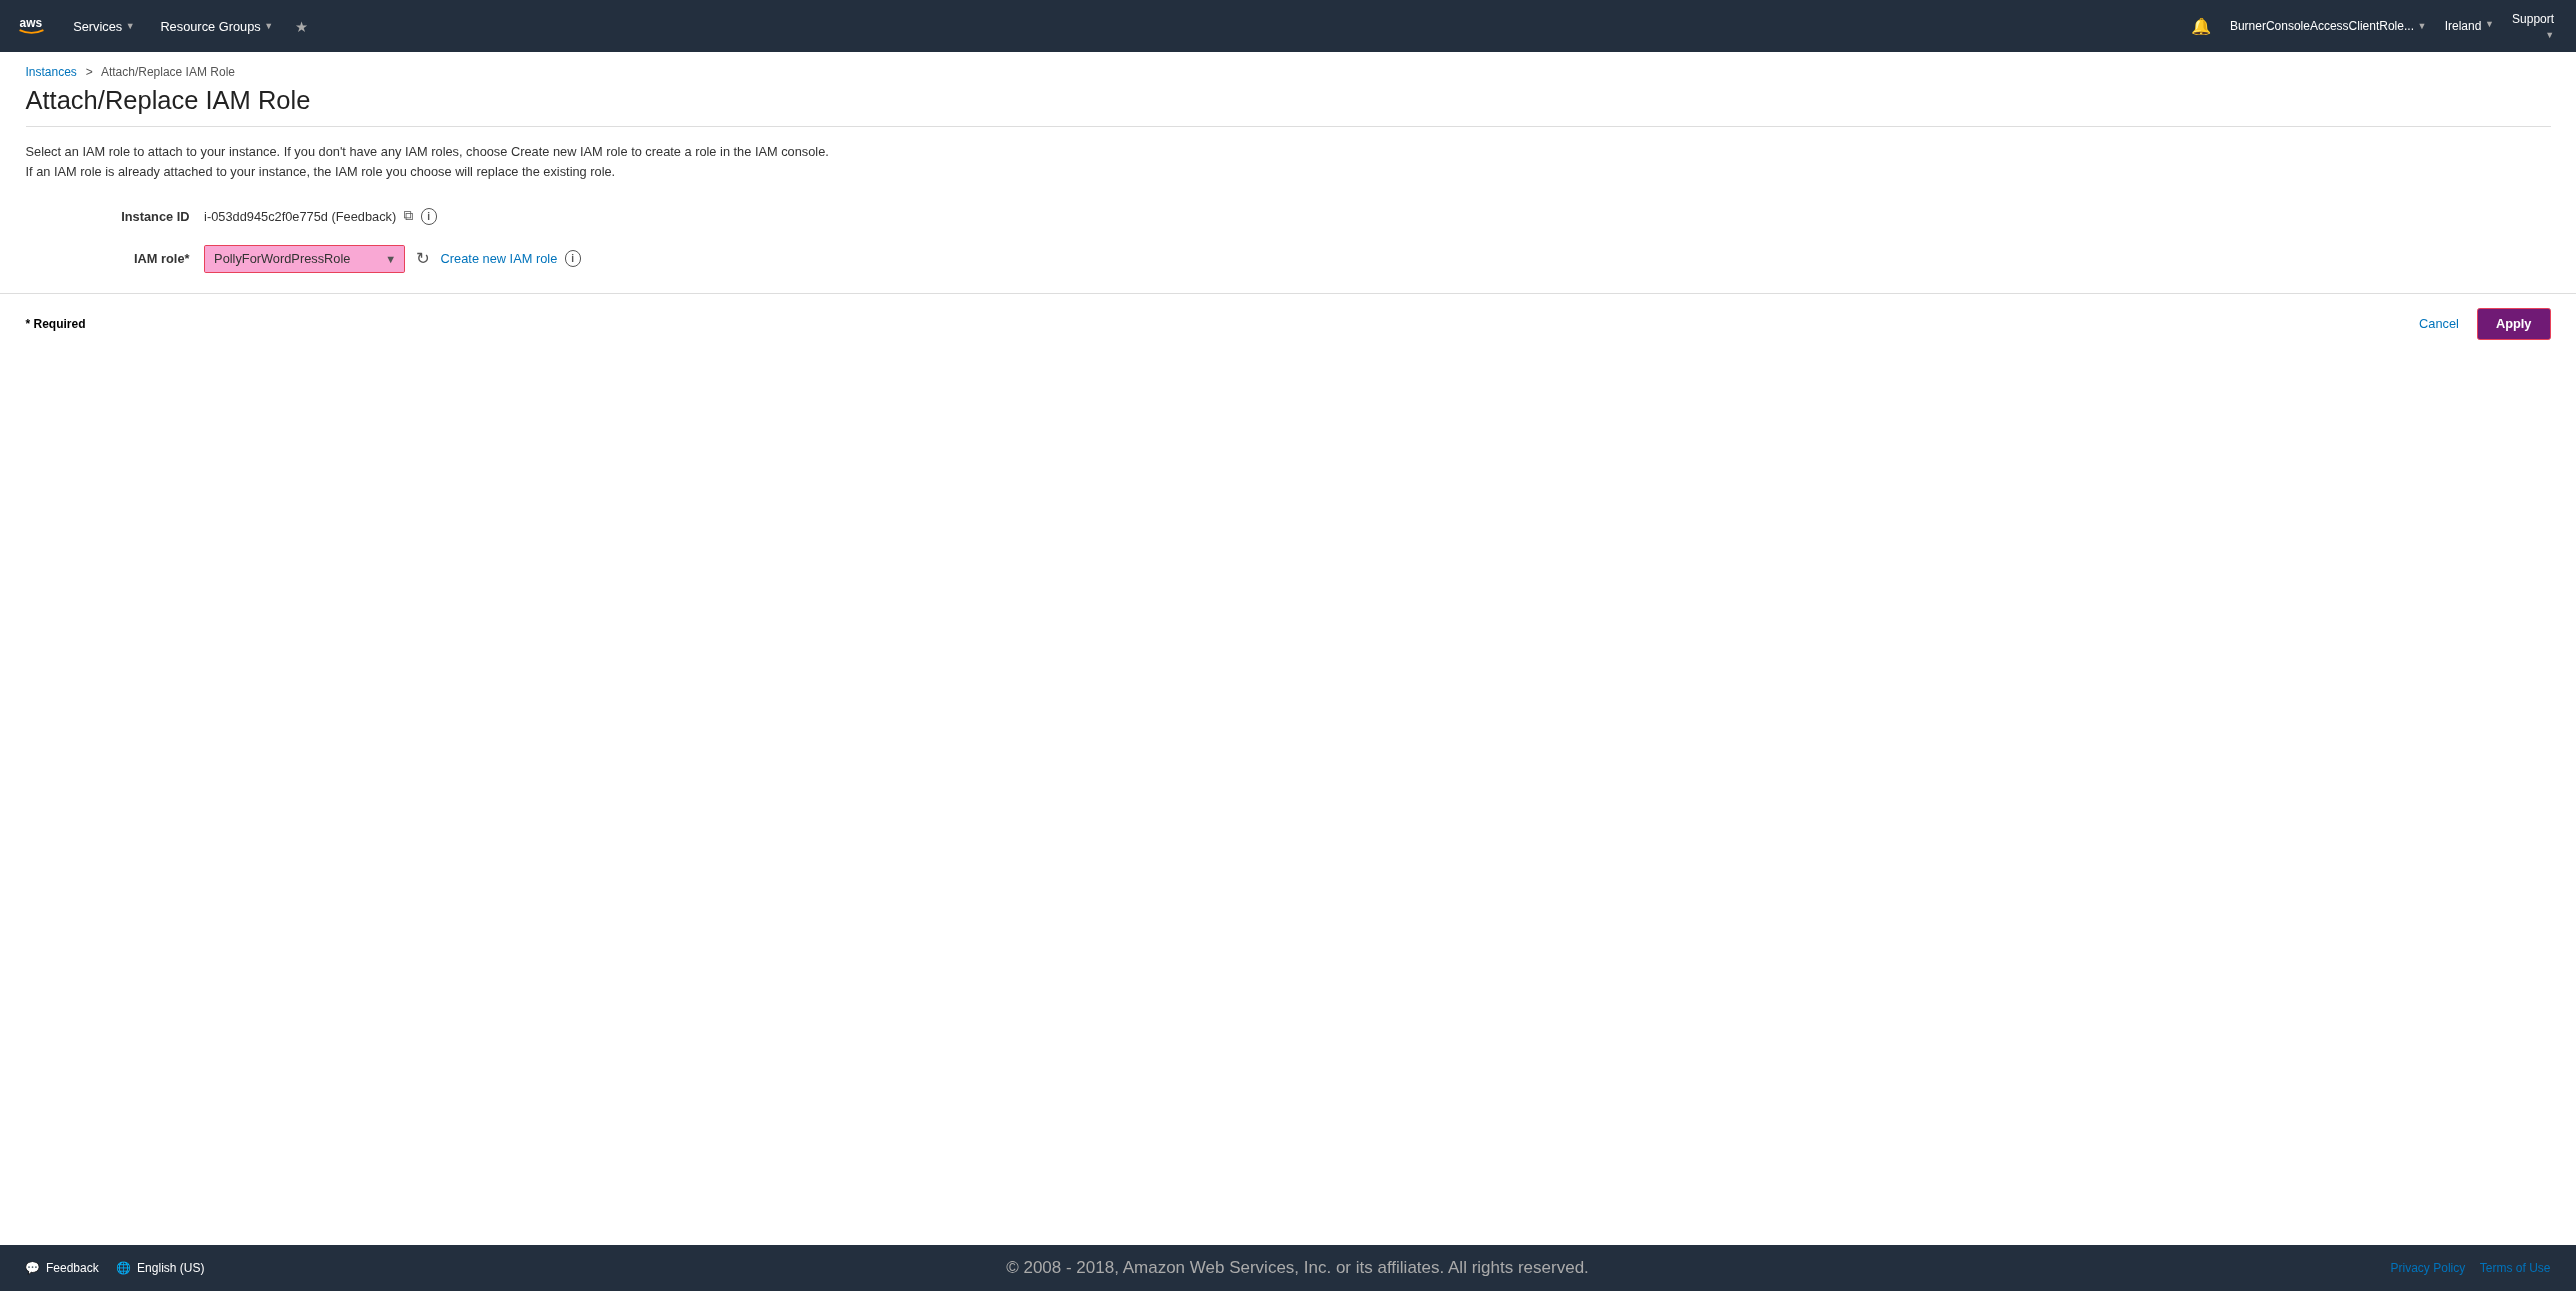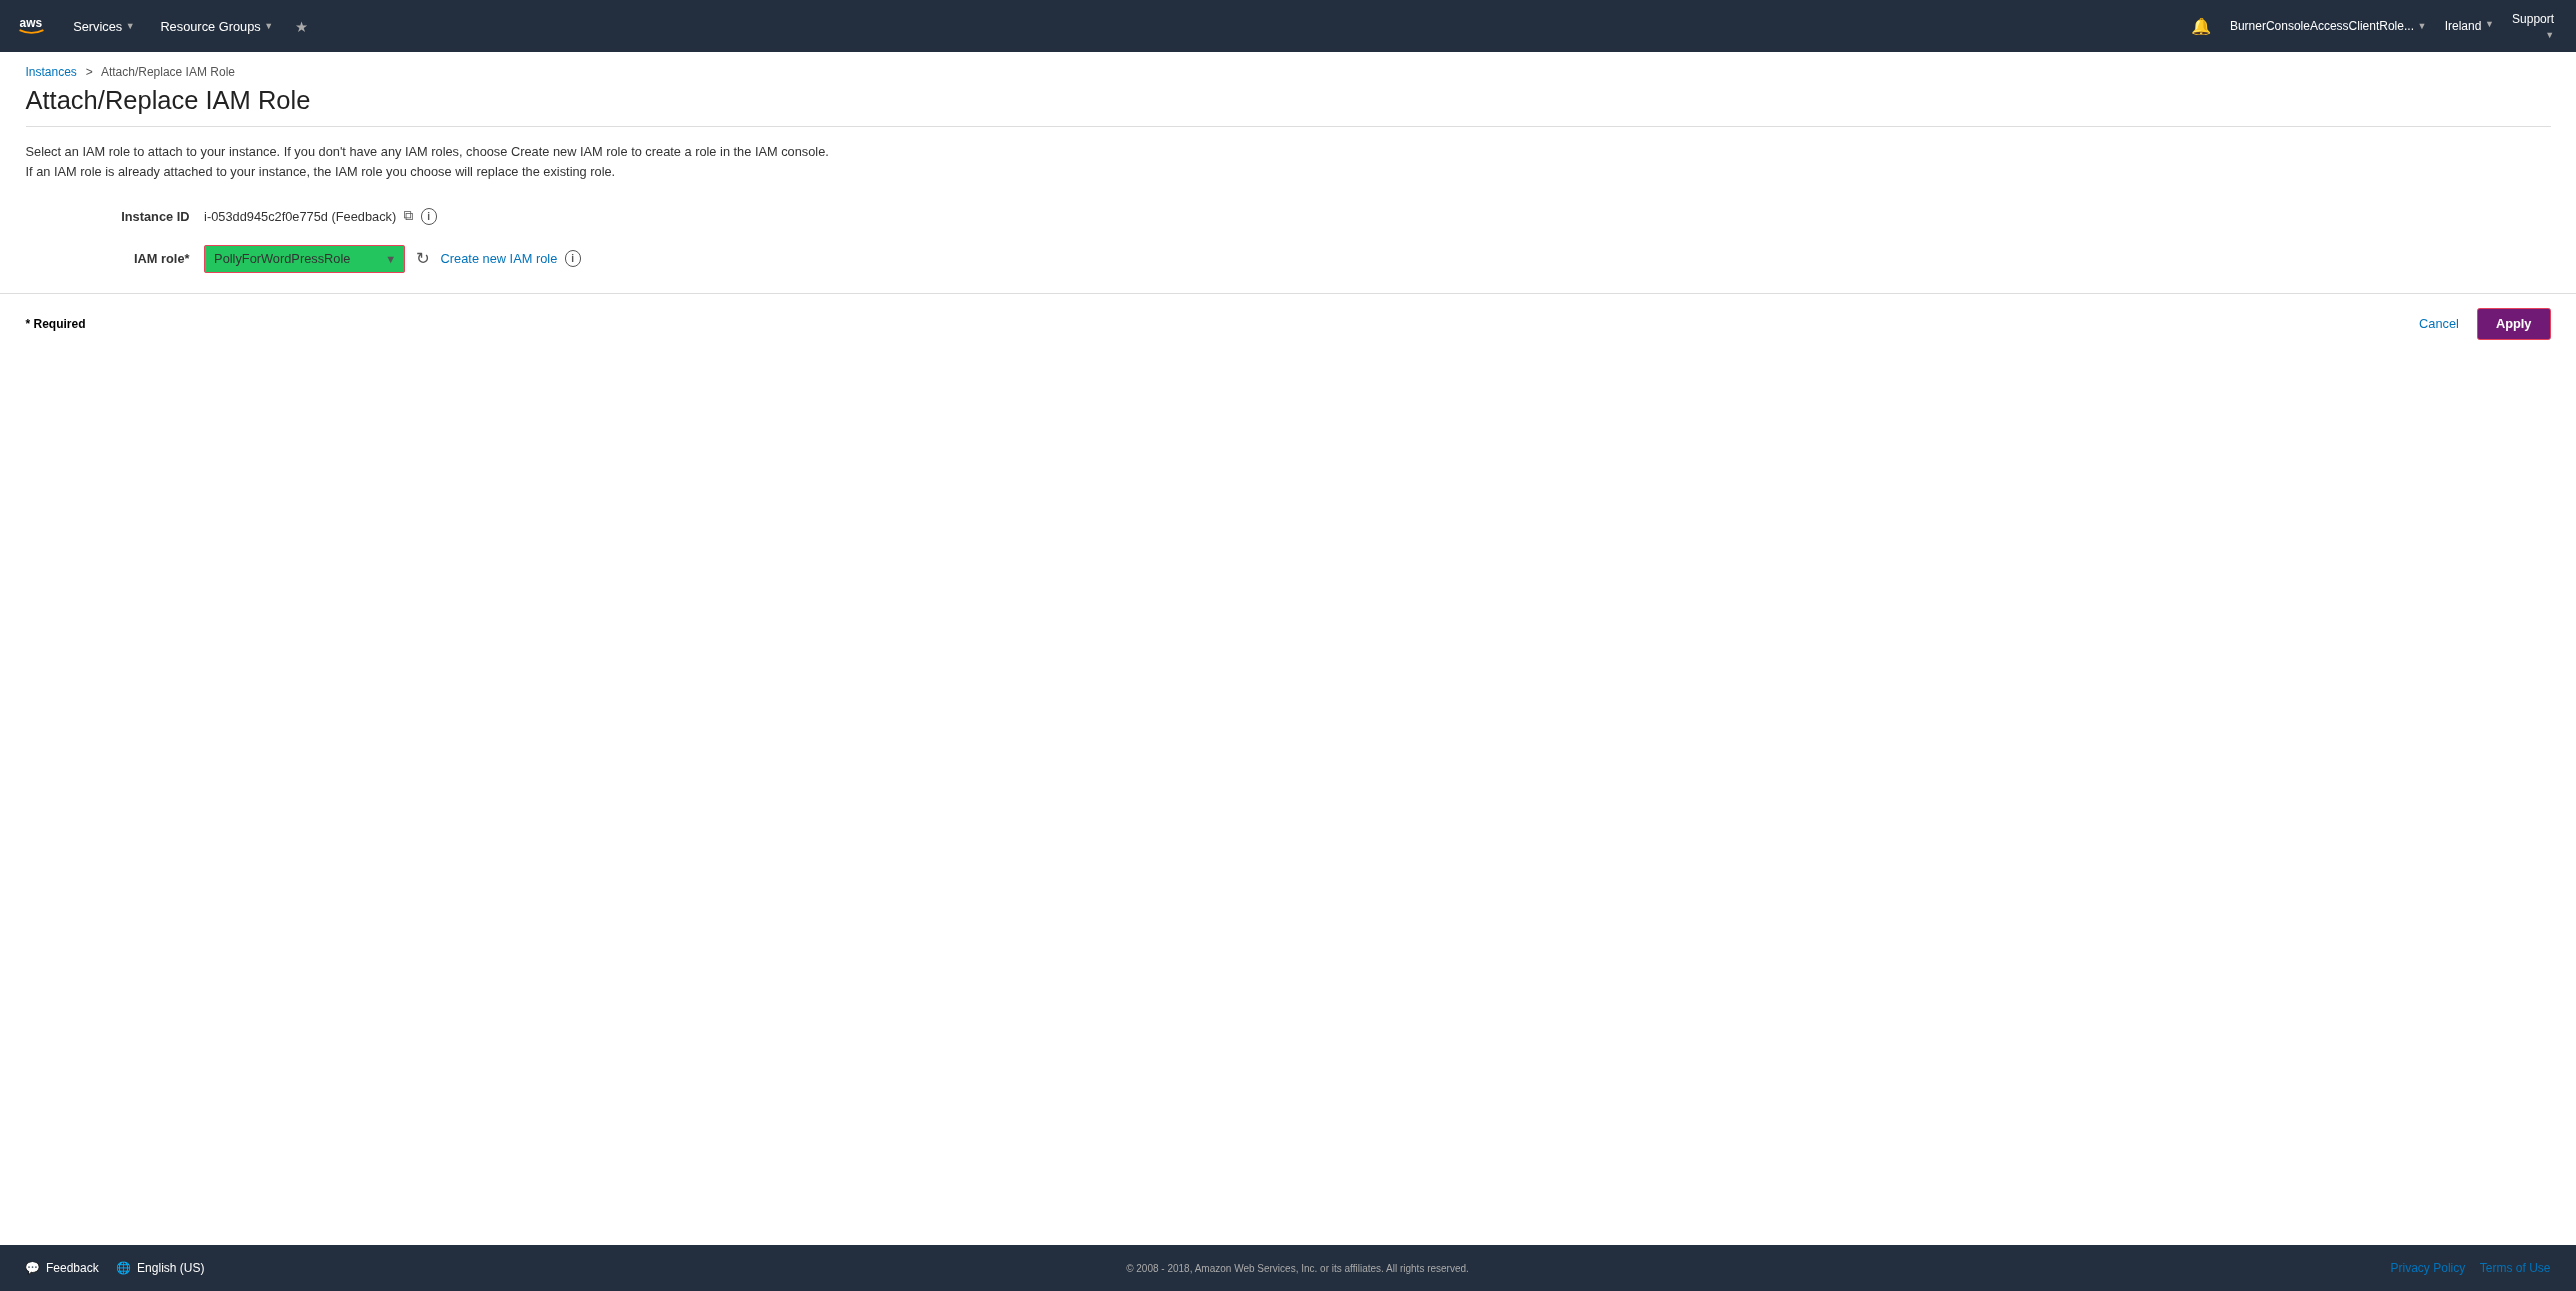--- a/index.html
+++ b/index.html
@@ -143,21 +143,21 @@
       display: flex;
       align-items: center;
     }
 
     .iam-select {
       border: 1.8px solid #e8425a;
       border-radius: 1.8px;
       padding: 5.5px 29px 5.5px 9px;
       font-size: 12.8px;
       color: #333;
-      background: #22c55e;
+      background: #f9a8d4;
       appearance: none;
       -webkit-appearance: none;
       width: 201px;
       cursor: pointer;
       outline: none;
     }
 
     .select-chevron {
       position: absolute;
       right: 9px;
@@ -247,21 +247,21 @@
       gap: 5.5px;
       color: #fff;
       font-size: 12px;
       cursor: pointer;
     }
 
     .bottom-center {
       flex: 1;
       text-align: center;
       color: #aaa;
-      font-size: 10px;
+      font-size: 17px;
     }
 
     .bottom-right {
       display: flex;
       align-items: center;
       gap: 14.6px;
     }
 
     .footer-link {
       color: #0073bb;

